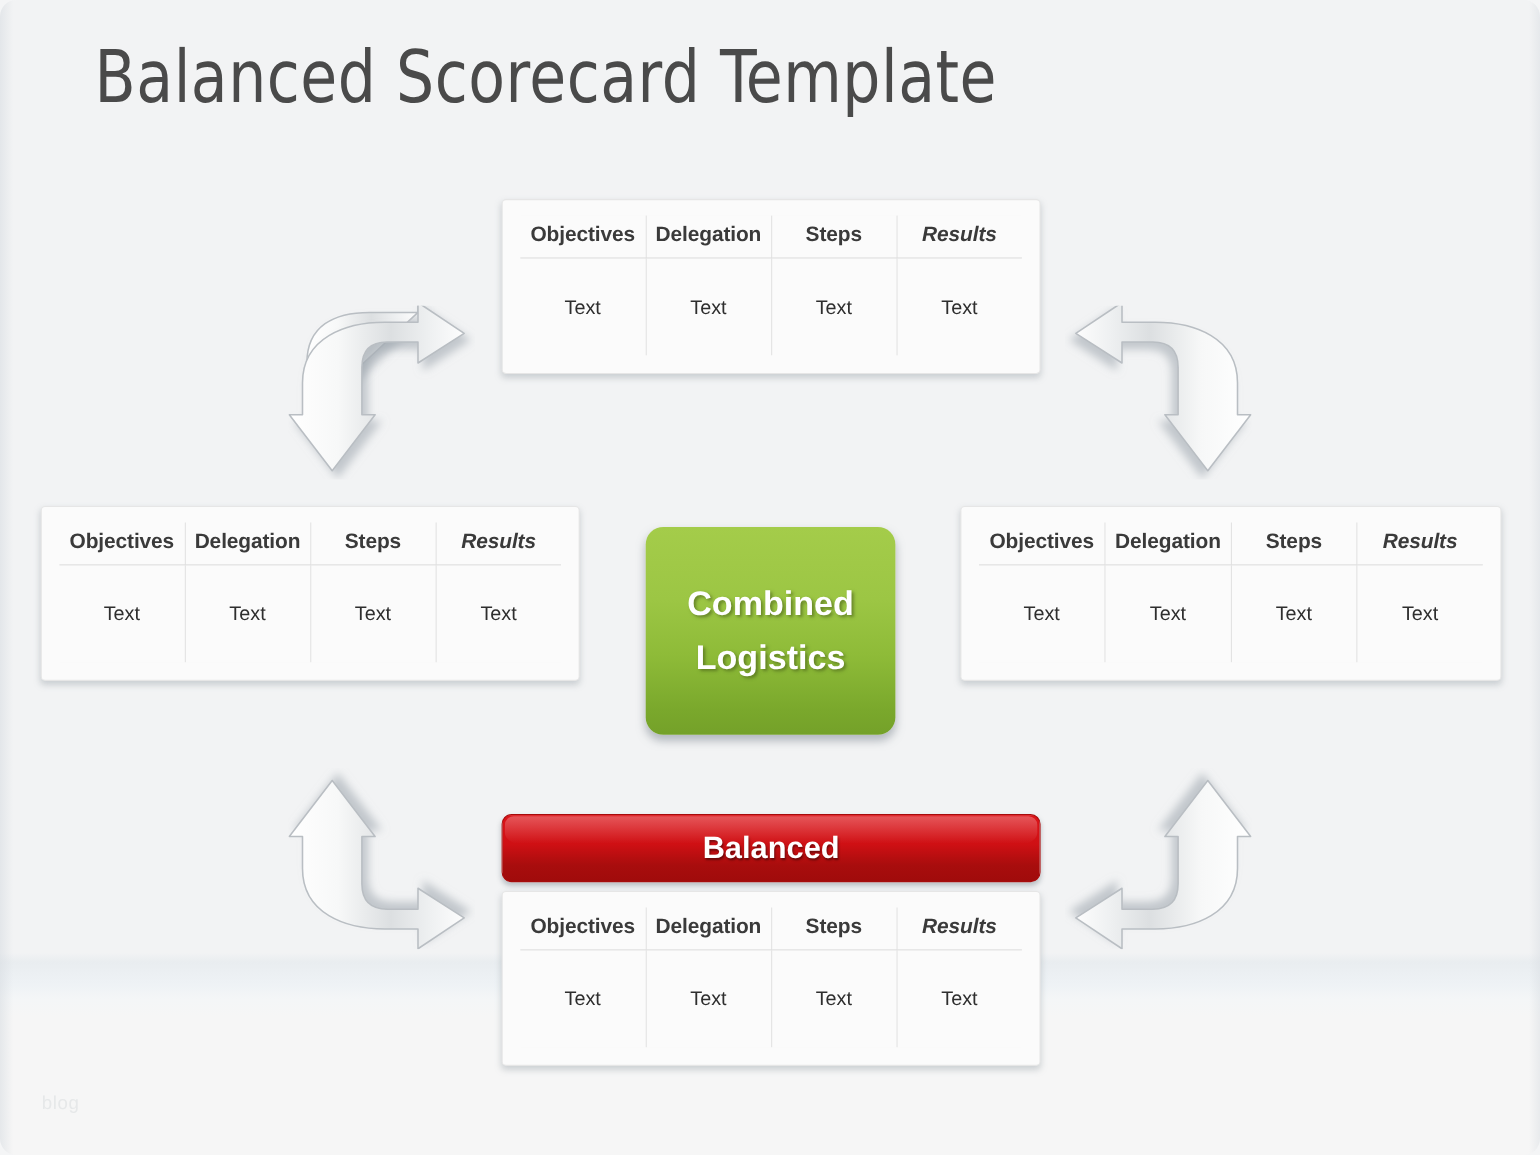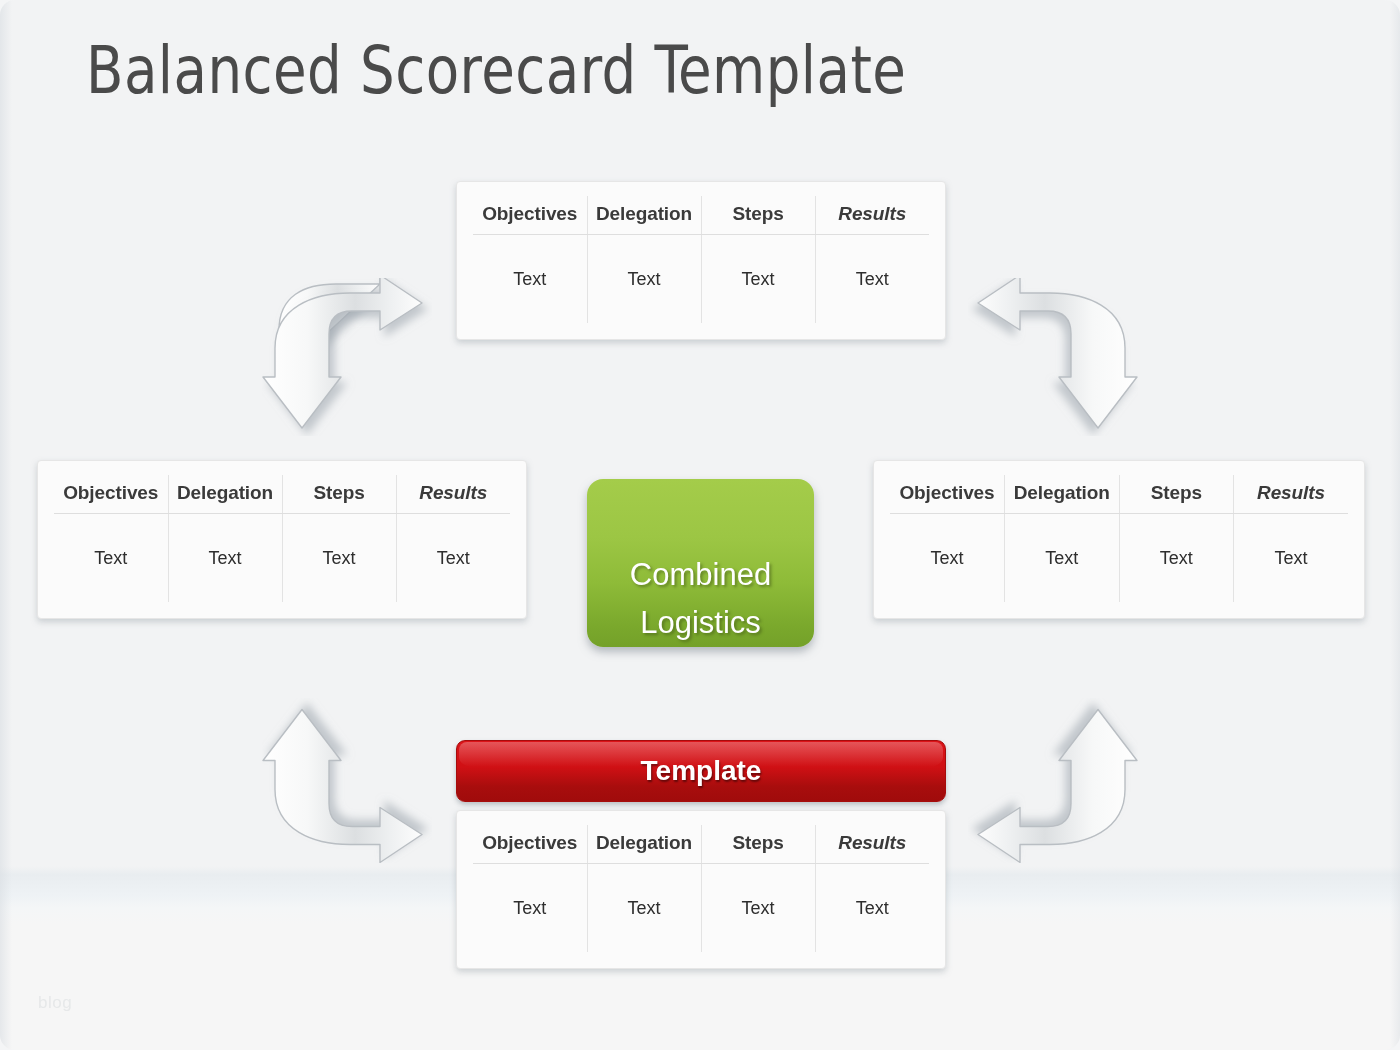--- a/index.html
+++ b/index.html
@@ -151,30 +151,30 @@
     margin-top: 20px;
   }
   table.sc-table td:last-child { border-right: none; }
 
   
   #combined-strategy {
     position: absolute;
     left: 587px;
     top: 479px;
     width: 227px;
-    height: 168px;
+    height: 189px;
     border-radius: 16px;
     background: linear-gradient(to bottom, #a4cc4a 0%, #9cc644 35%, #8ebb38 62%, #7aa82c 88%, #74a129 100%);
     box-shadow: 0 5px 8px rgba(120,130,140,.5);
     display: flex;
-    align-items: flex-end;
+    align-items: center;
     justify-content: center;
     text-align: center;
     color: #ffffff;
-    font-weight: normal;
+    font-weight: bold;
     font-size: 31px;
     line-height: 1.55;
     text-shadow: 2px 2px 3px rgba(60,80,20,.55);
     box-sizing: border-box;
     padding: 0 10px;
   }
 
   
   .arrow {
     position: absolute;
@@ -264,21 +264,21 @@
             <td>Text</td>
             <td>Text</td>
           </tr>
         </tbody>
       </table>
     </div>
   </div>
 
   <div class="panel" style="left:456px; top:740px; width:490px;">
     <div class="panel-header hdr-planning" style="height:62px;">
-      <span>Template</span>
+      <span>Balanced</span>
     </div>
     <div class="panel-table-wrap" style="margin-top:8px;">
       <table class="sc-table">
         <thead>
           <tr>
             <th>Objectives</th>
             <th>Delegation</th>
             <th>Steps</th>
             <th>Results</th>
           </tr>

